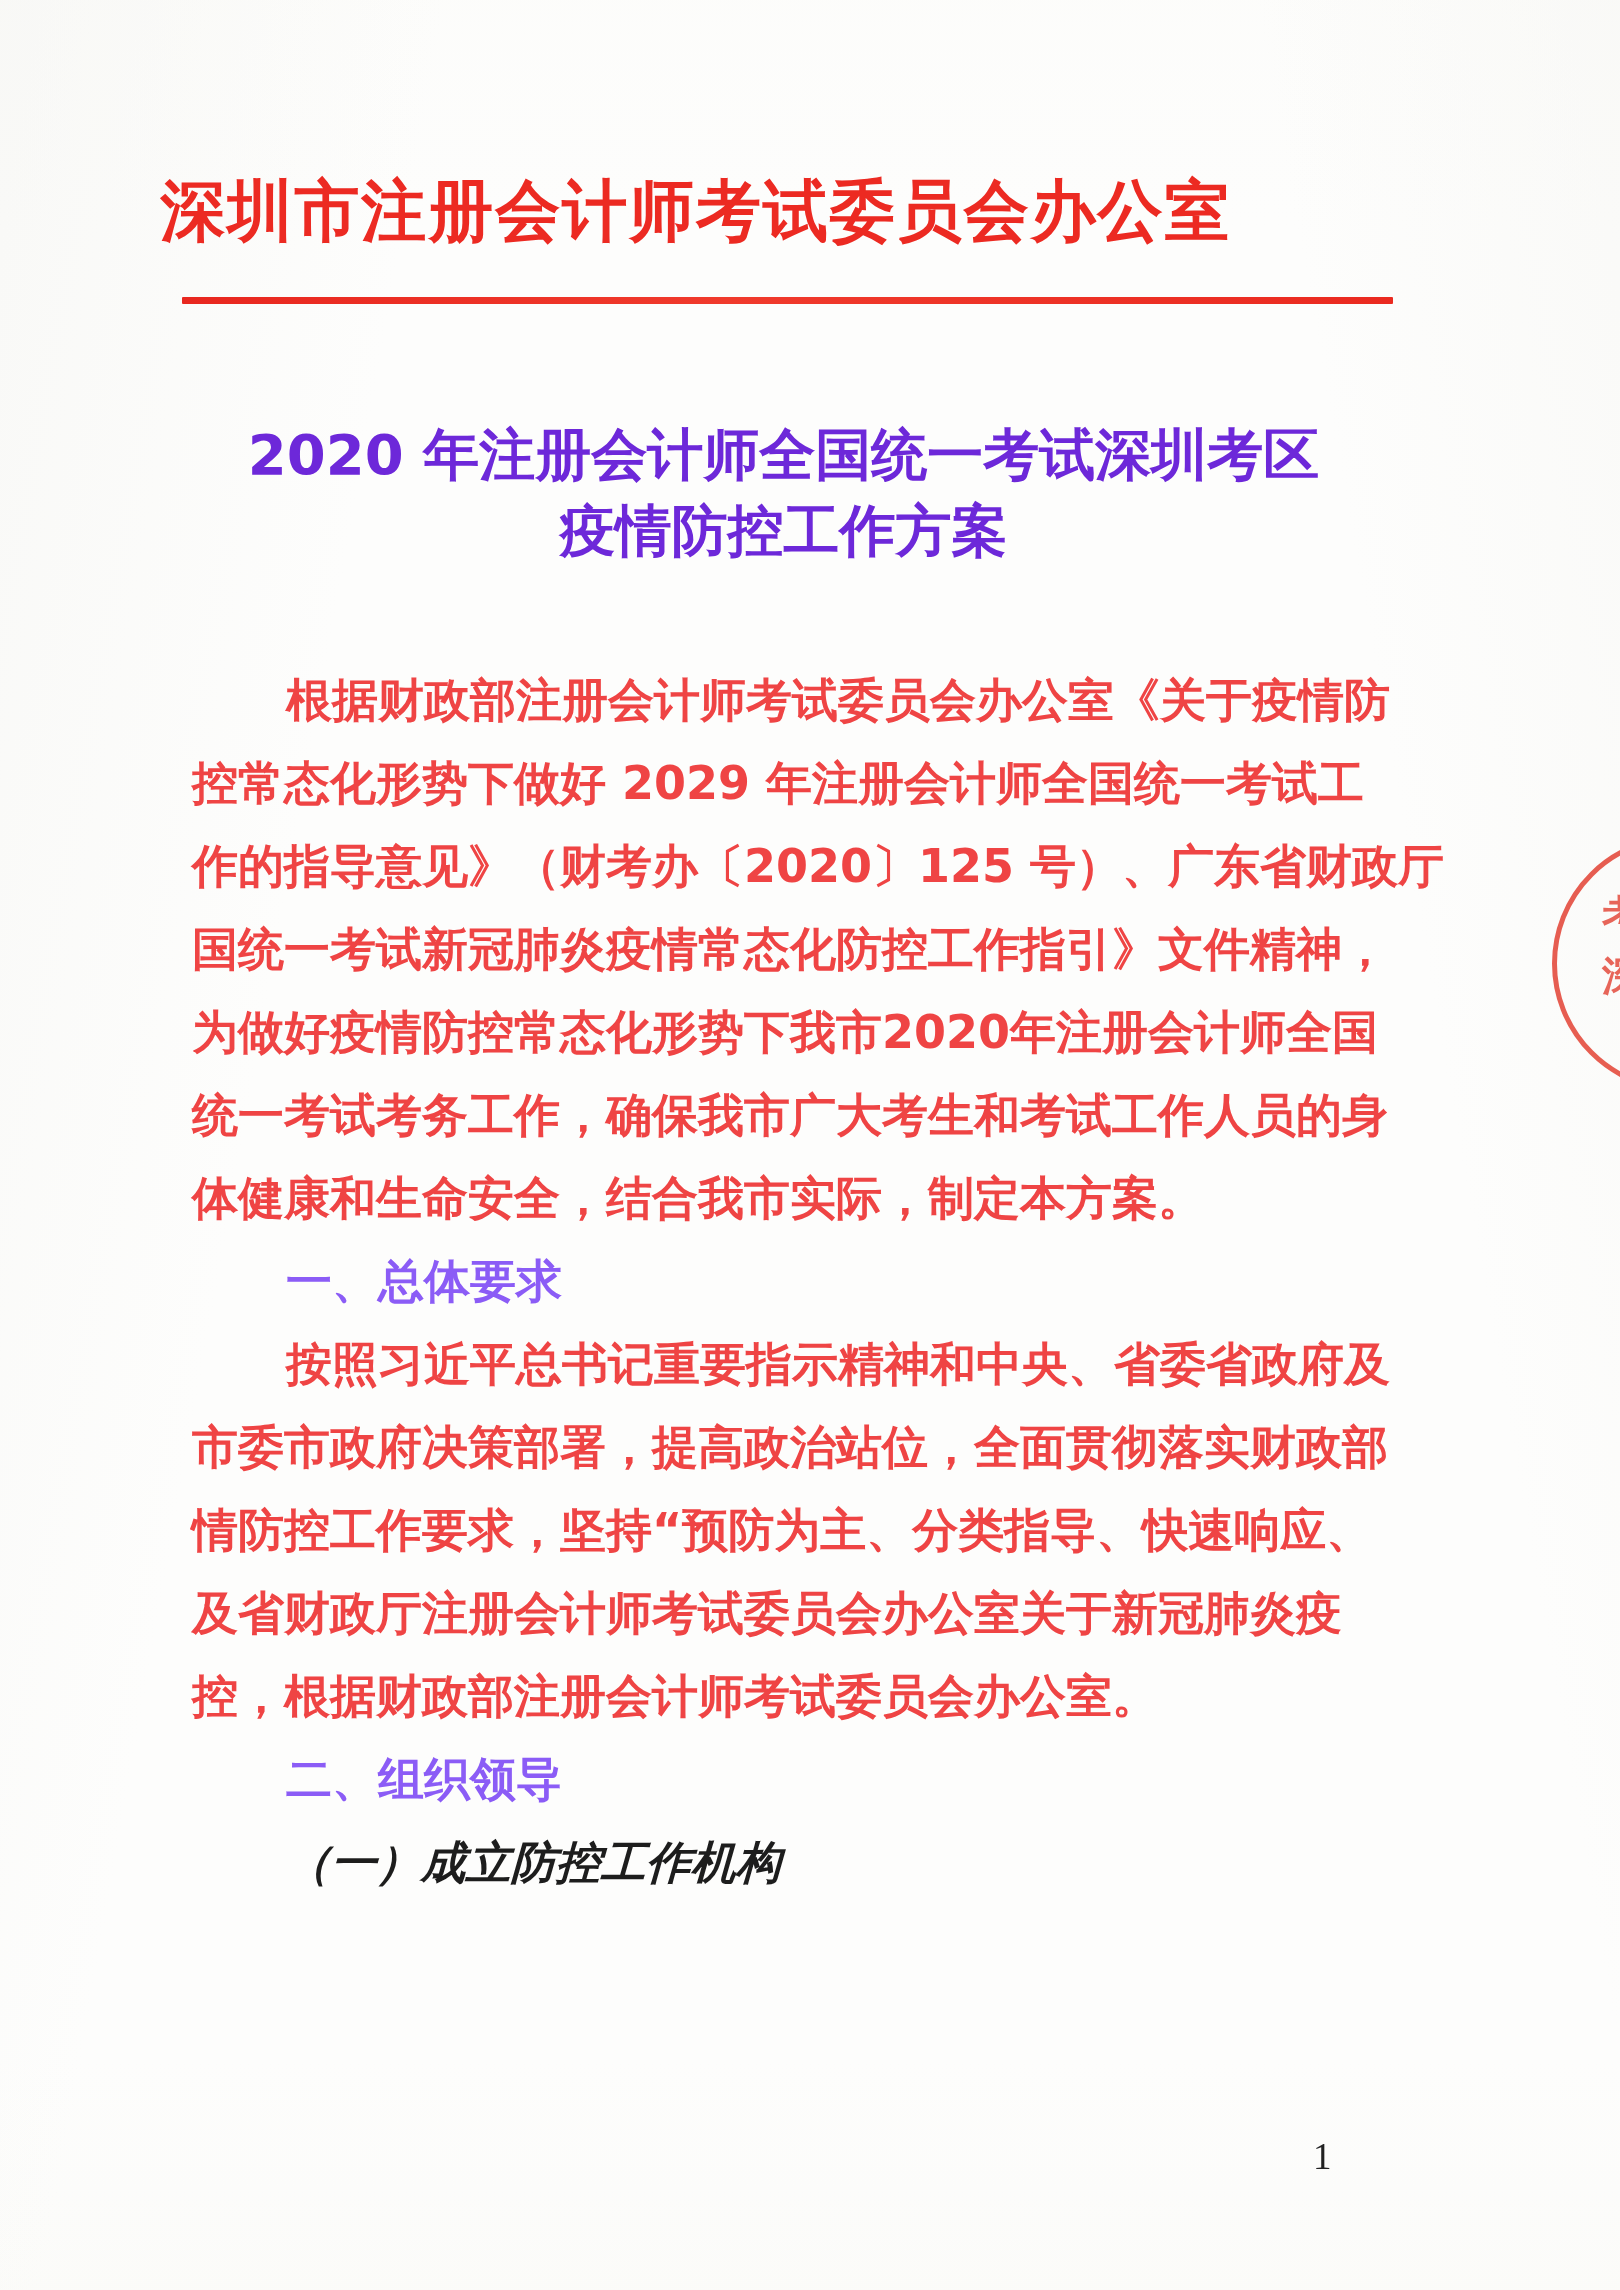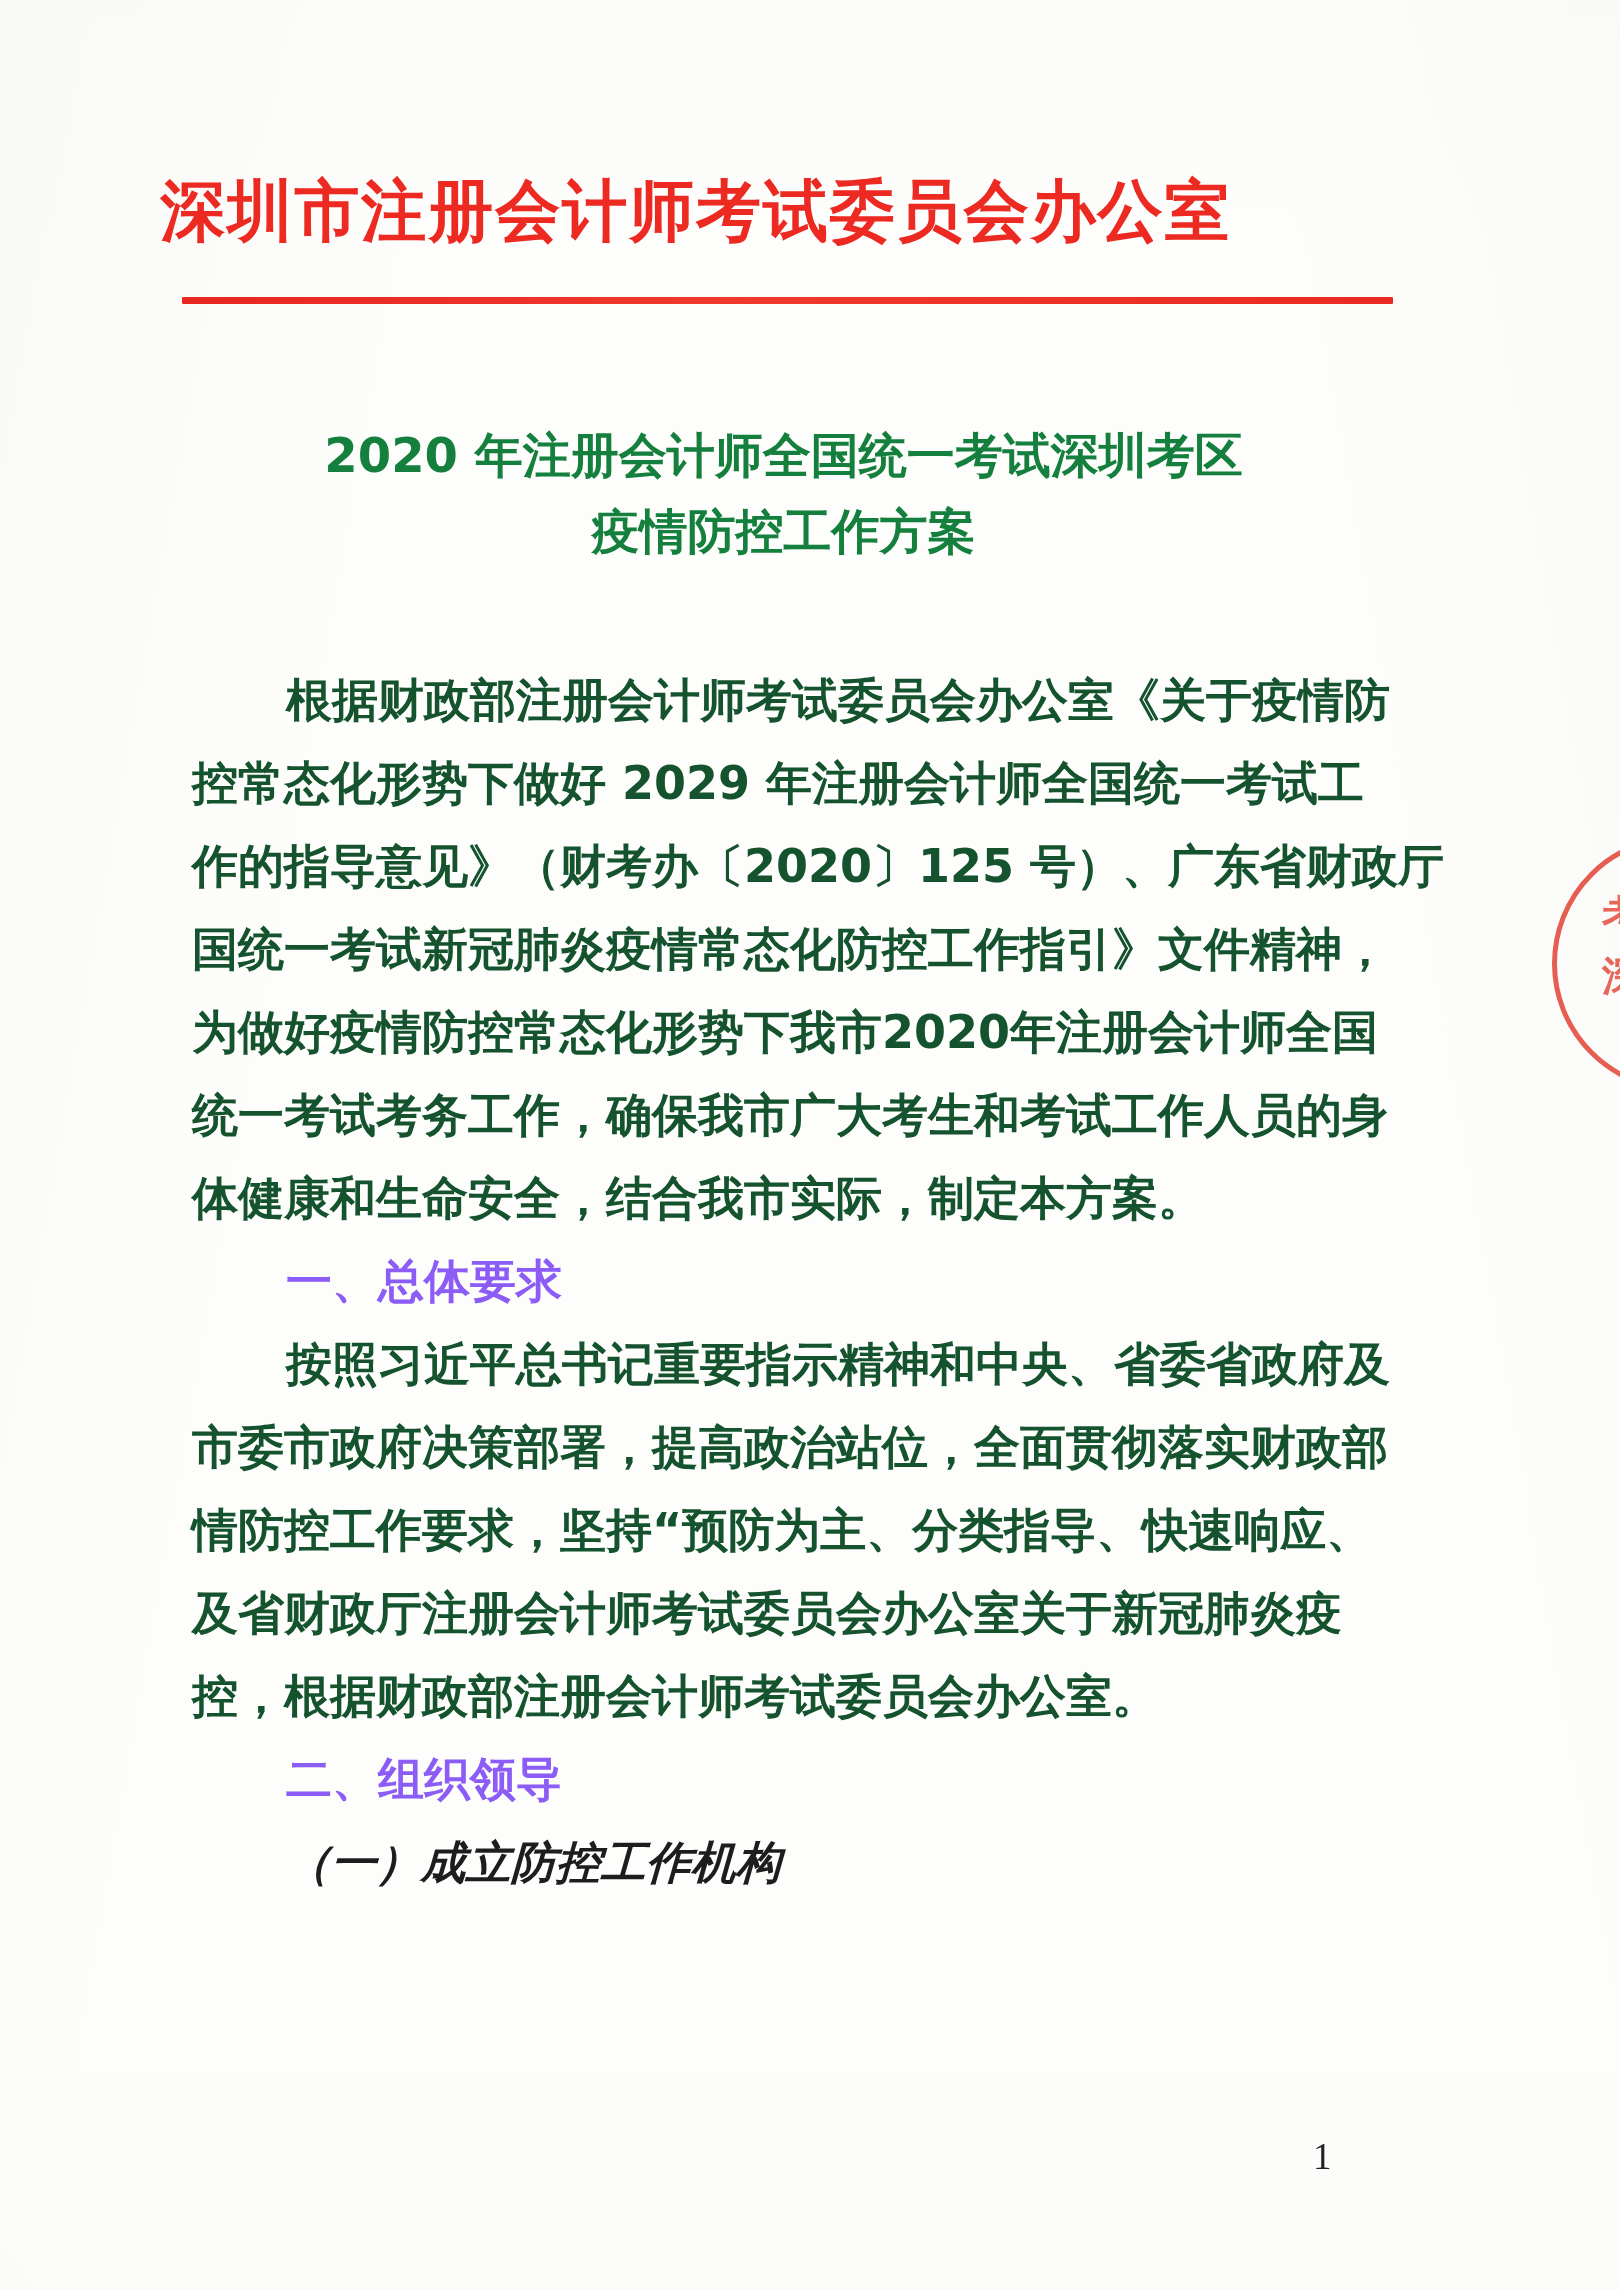--- a/index.html
+++ b/index.html
@@ -60,40 +60,40 @@
   }
 
   
   #doc-title {
     position: absolute;
     left: 176px;
     top: 417px;
     width: 1215px;
     text-align: center;
     font-family: "DejaVu Sans", "Liberation Sans", sans-serif;
-    font-size: 48px;
+    font-size: 56px;
     font-weight: 700;
     line-height: 76px;
-    color: #15803d;
+    color: #6d28d9;
     letter-spacing: 0px;
   }
   #doc-title .tline { display: block; white-space: nowrap; }
 
   
   #body-block {
     position: absolute;
     left: 192px;
     top: 659px;
     width: 1206px;
   }
   .para {
     font-family: "DejaVu Sans", "Liberation Sans", sans-serif;
     font-size: 46px;
     font-weight: 600;
-    color: #14532d;
+    color: #ef4444;
     line-height: 83px;
     letter-spacing: 0px;
     margin: 0;
   }
   .para .ln {
     display: block;
     white-space: nowrap;
   }
   .para .ln.indent { text-indent: 94px; }
 

